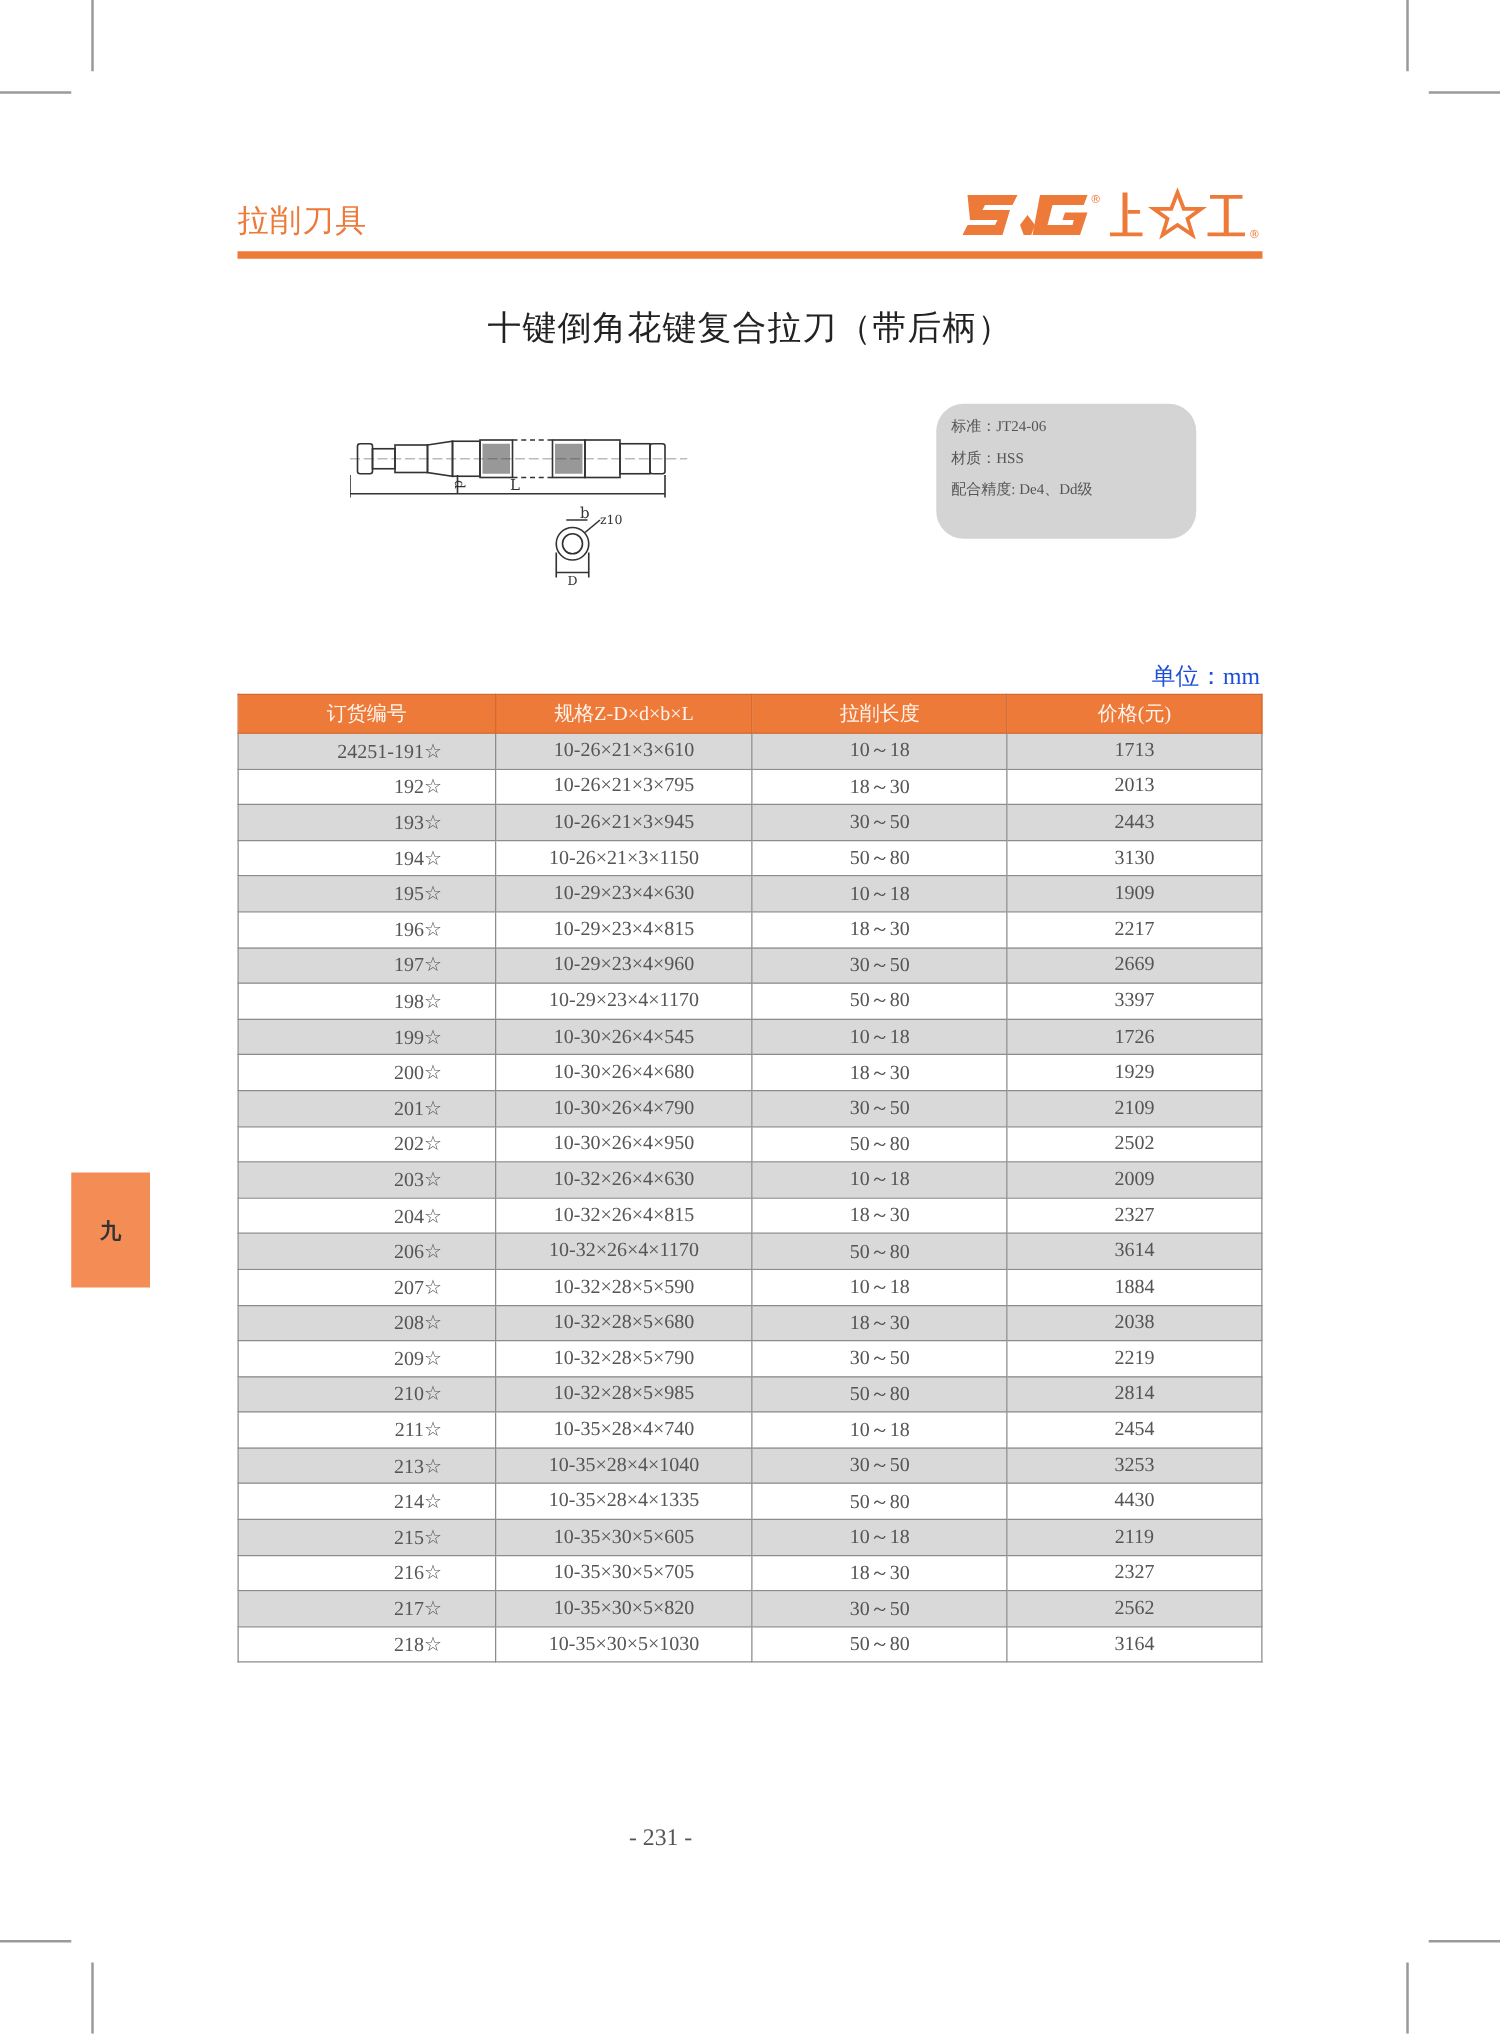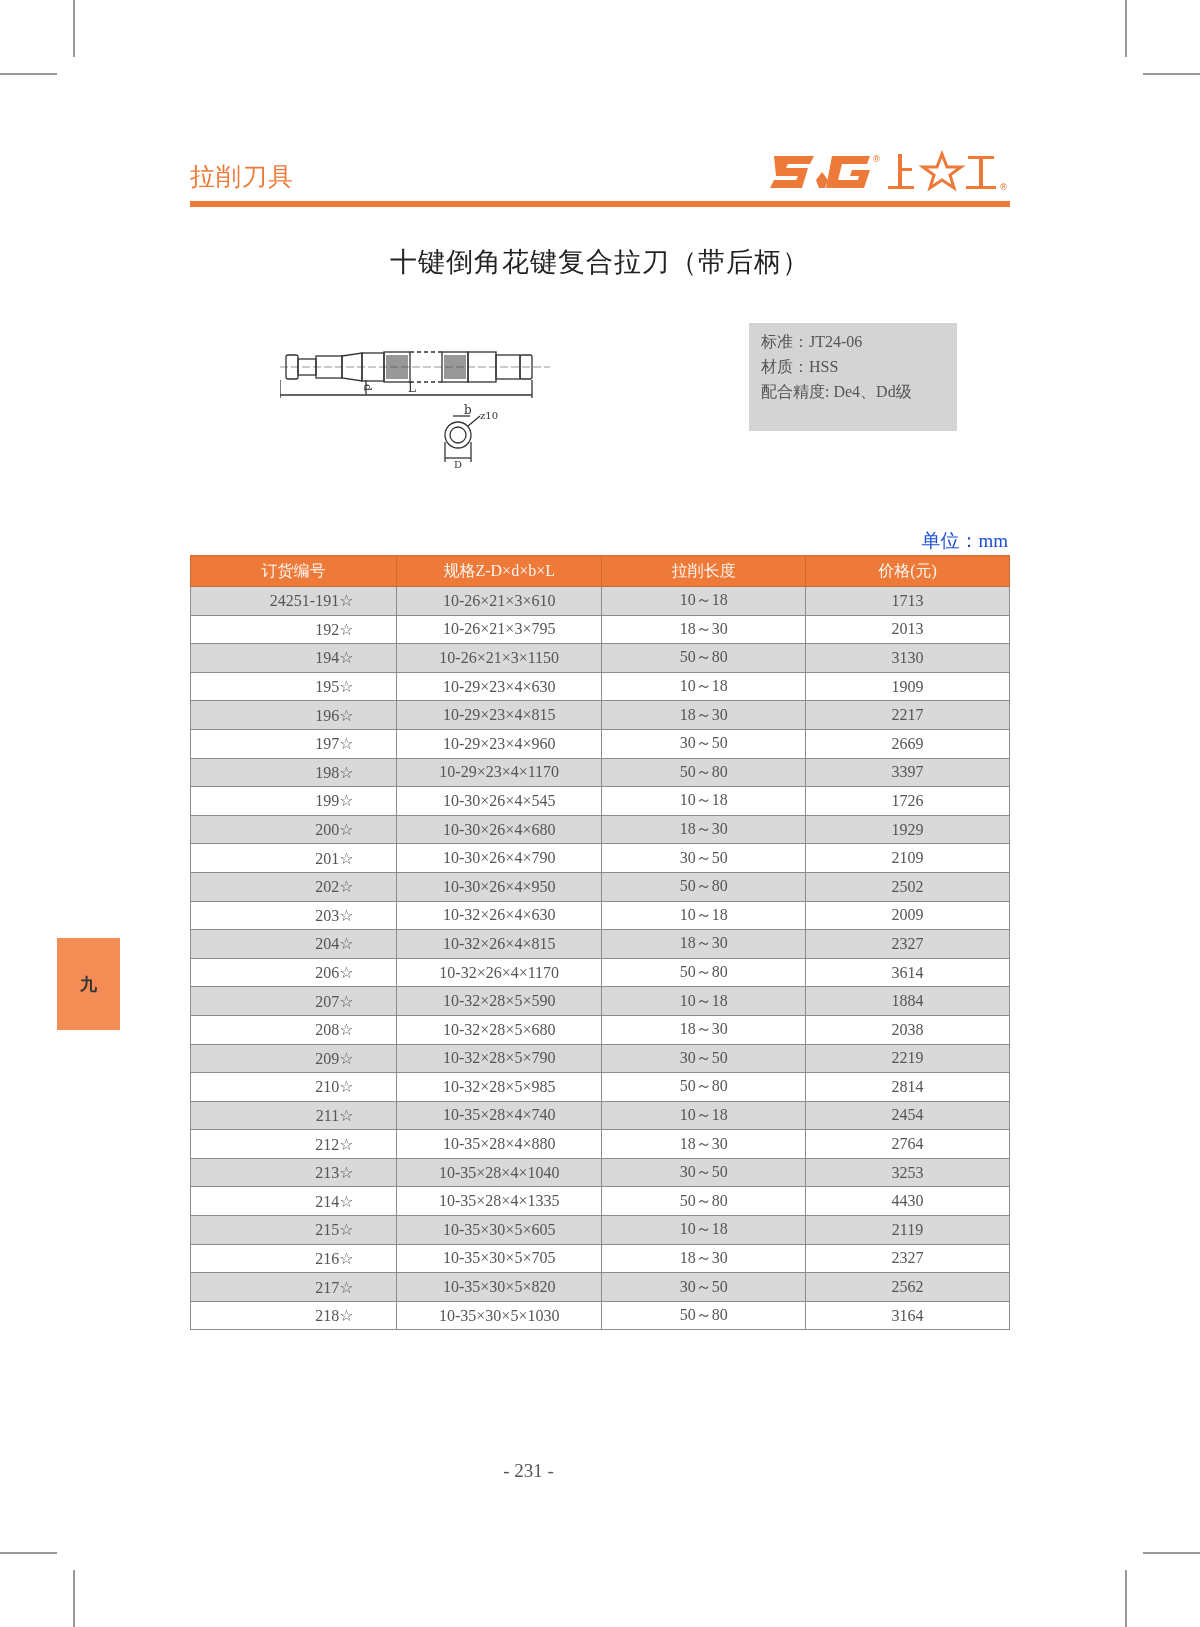--- a/index.html
+++ b/index.html
@@ -7,21 +7,21 @@
          font-family:"Liberation Serif","DejaVu Serif",serif; color:#555; }
   .crop { position:absolute; background:#9a9a9a; }
   .section-title { position:absolute; left:190px; top:160px; font-family:"DejaVu Sans",sans-serif;
          font-size:25px; color:#ee7a3a; letter-spacing:1px; }
   .header-rule { position:absolute; left:190px; top:201px; width:820px; height:6px; background:#ee7a3a; }
   .logo { position:absolute; left:770px; top:148px; height:46px; display:flex; align-items:flex-end; }
   .page-title { position:absolute; left:0; width:1200px; top:244px; text-align:center;
          font-family:"DejaVu Sans",sans-serif; font-size:27px; color:#222; letter-spacing:1px; }
   .diagram { position:absolute; left:280px; top:340px; }
   .spec-box { position:absolute; left:749px; top:323px; width:208px; height:108px; background:#d4d4d4;
-         padding:6px 12px; box-sizing:border-box; font-size:16px; line-height:25px; color:#555; }
+         padding:6px 12px; box-sizing:border-box; font-size:12px; line-height:25px; color:#555;border-radius:22px; }
   .unit { position:absolute; right:192px; top:528px; font-size:19px; color:#1d4ed8; }
   table.data { position:absolute; left:190px; top:555px; width:820px; border-collapse:collapse;
          font-size:16px; color:#555; }
   table.data th { background:#ee7a3a; color:#fff5ee; font-weight:normal; height:28px;
          border:1px solid #d06a30; font-size:16px;text-align:center; }
   table.data td { height:27.6px; border:1px solid #8c8c8c; text-align:center; padding:0; }
   table.data tr:nth-child(odd) td { background:#d9d9d9; }
   table.data tr:nth-child(even) td { background:#ffffff; }
   .col1 { width:205px; } .col2 { width:205px; } .col3 { width:205px;margin-top:48px; } .col4 { width:205px; }
   .code-inner { display:inline-block; width:120px; text-align:right; }
@@ -135,20 +135,26 @@
         <td>10～18</td>
         <td>1713</td>
       </tr>
       <tr>
         <td><span class="code-inner">192☆</span></td>
         <td>10-26×21×3×795</td>
         <td>18～30</td>
         <td>2013</td>
       </tr>
       <tr>
+        <td><span class="code-inner">193☆</span></td>
+        <td>10-26×21×3×945</td>
+        <td>30～50</td>
+        <td>2443</td>
+      </tr>
+      <tr>
         <td><span class="code-inner">194☆</span></td>
         <td>10-26×21×3×1150</td>
         <td>50～80</td>
         <td>3130</td>
       </tr>
       <tr>
         <td><span class="code-inner">195☆</span></td>
         <td>10-29×23×4×630</td>
         <td>10～18</td>
         <td>1909</td>
@@ -237,26 +243,20 @@
         <td>50～80</td>
         <td>2814</td>
       </tr>
       <tr>
         <td><span class="code-inner">211☆</span></td>
         <td>10-35×28×4×740</td>
         <td>10～18</td>
         <td>2454</td>
       </tr>
       <tr>
-        <td><span class="code-inner">212☆</span></td>
-        <td>10-35×28×4×880</td>
-        <td>18～30</td>
-        <td>2764</td>
-      </tr>
-      <tr>
         <td><span class="code-inner">213☆</span></td>
         <td>10-35×28×4×1040</td>
         <td>30～50</td>
         <td>3253</td>
       </tr>
       <tr>
         <td><span class="code-inner">214☆</span></td>
         <td>10-35×28×4×1335</td>
         <td>50～80</td>
         <td>4430</td>

